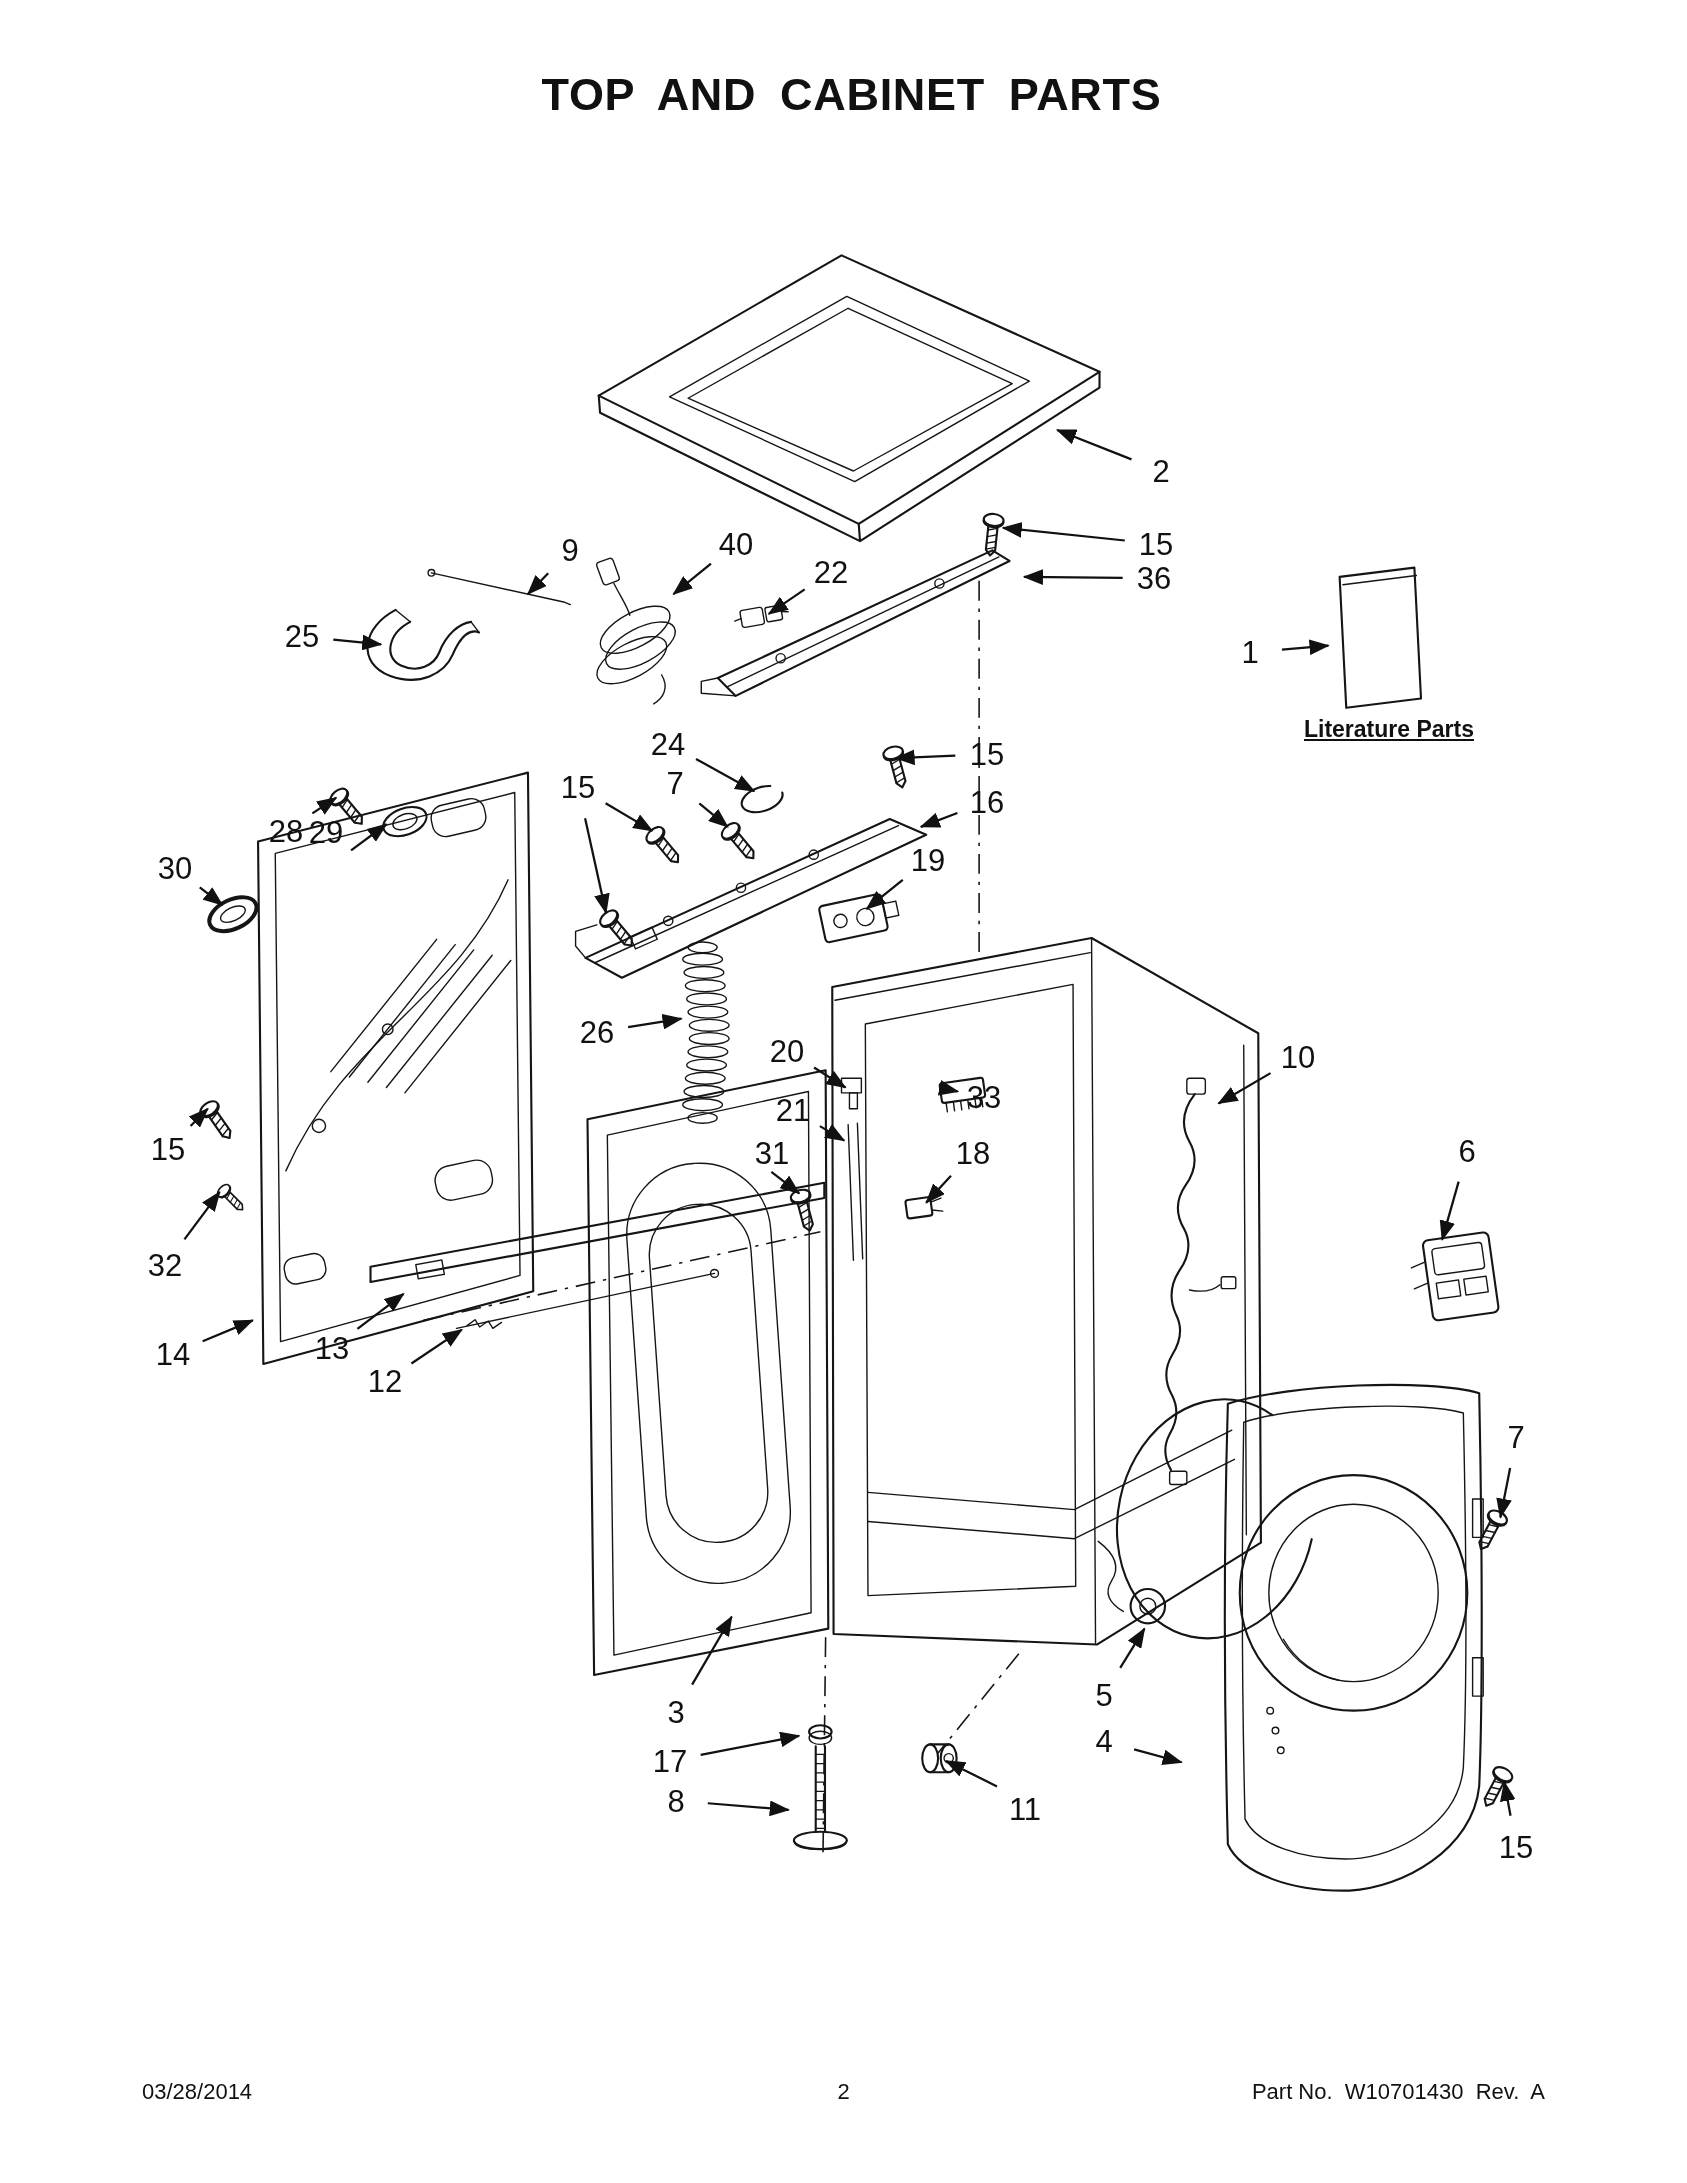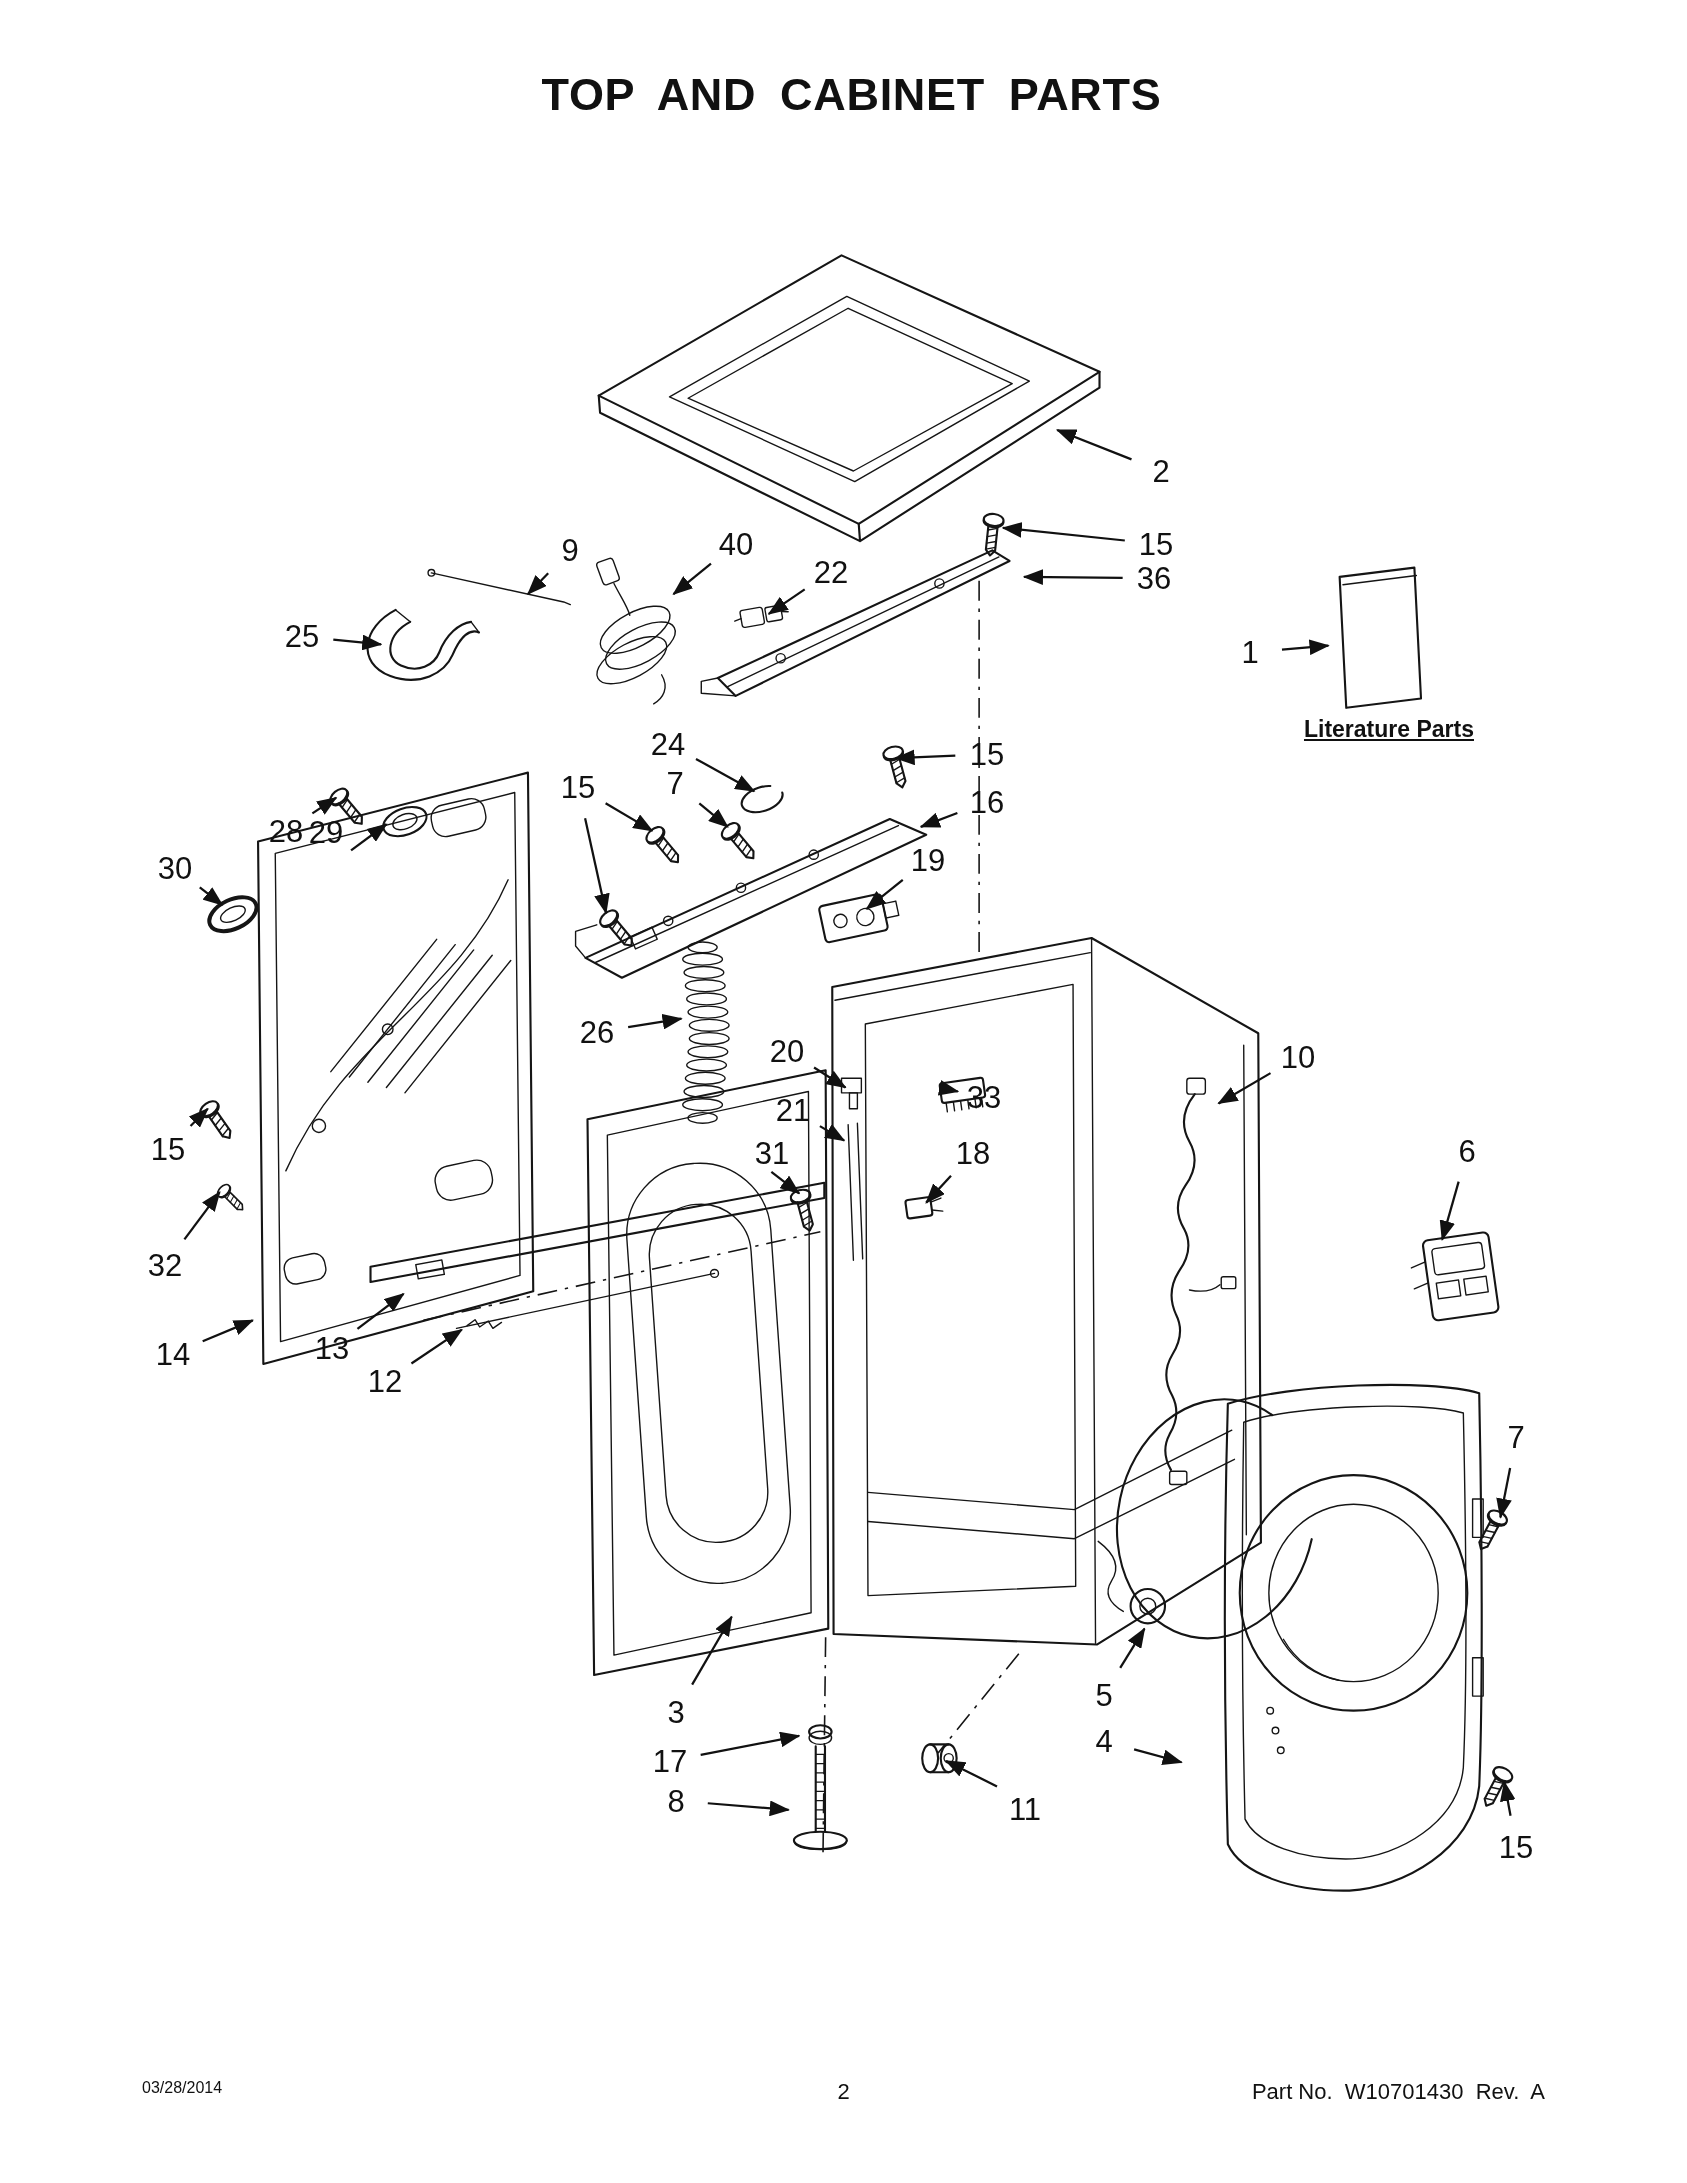--- a/index.html
+++ b/index.html
@@ -10,21 +10,21 @@
   svg.diagram{position:absolute;left:0;top:0;}
   .ln{fill:none;stroke:#151515;stroke-width:3.2;stroke-linecap:round;stroke-linejoin:round;}
   .thin{stroke-width:2.1;}
   .thick{stroke-width:6;}
   .dash{fill:none;stroke:#151515;stroke-width:2.4;stroke-dasharray:30 12 5 12;}
   .leader{stroke:#111;stroke-width:3.4;}
   .callout{position:absolute;transform:translate(-50%,-50%);font-size:31px;color:#111;
            white-space:nowrap;line-height:1;}
   .lit-label{position:absolute;left:1290px;top:716px;width:198px;text-align:center;
              font-size:23px;font-weight:700;text-decoration:underline;}
-  .footer-date{position:absolute;left:142px;top:2079px;font-size:16px;}
+  .footer-date{position:absolute;left:142px;top:2079px;font-size:22px;}
   .footer-page{position:absolute;left:0;top:2079px;width:100%;text-align:center;font-size:22px;}
   .footer-part{position:absolute;right:142px;top:2079px;font-size:22px;white-space:pre;}
 </style>
 </head>
 <body>
 
 <div class="page">
 
   <h1 class="title">TOP AND CABINET PARTS</h1>
 

